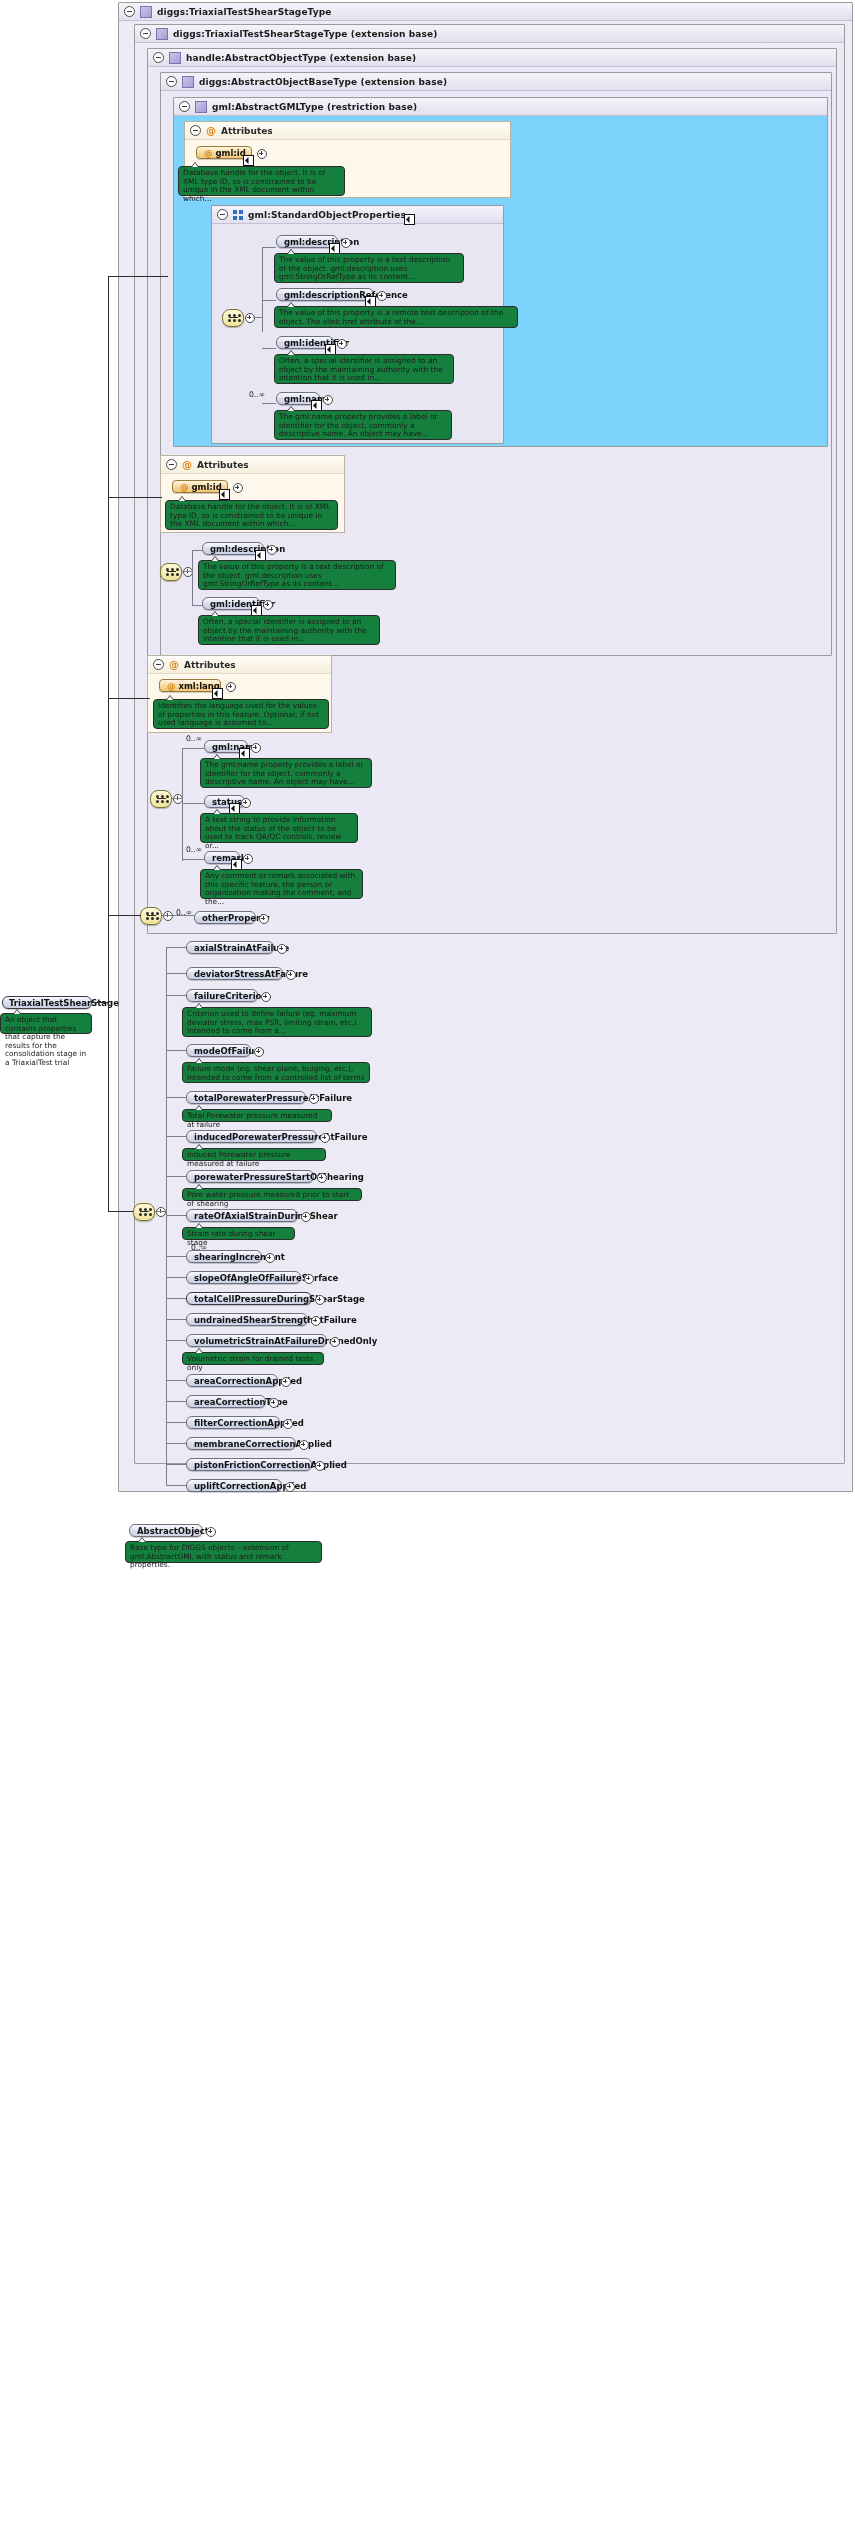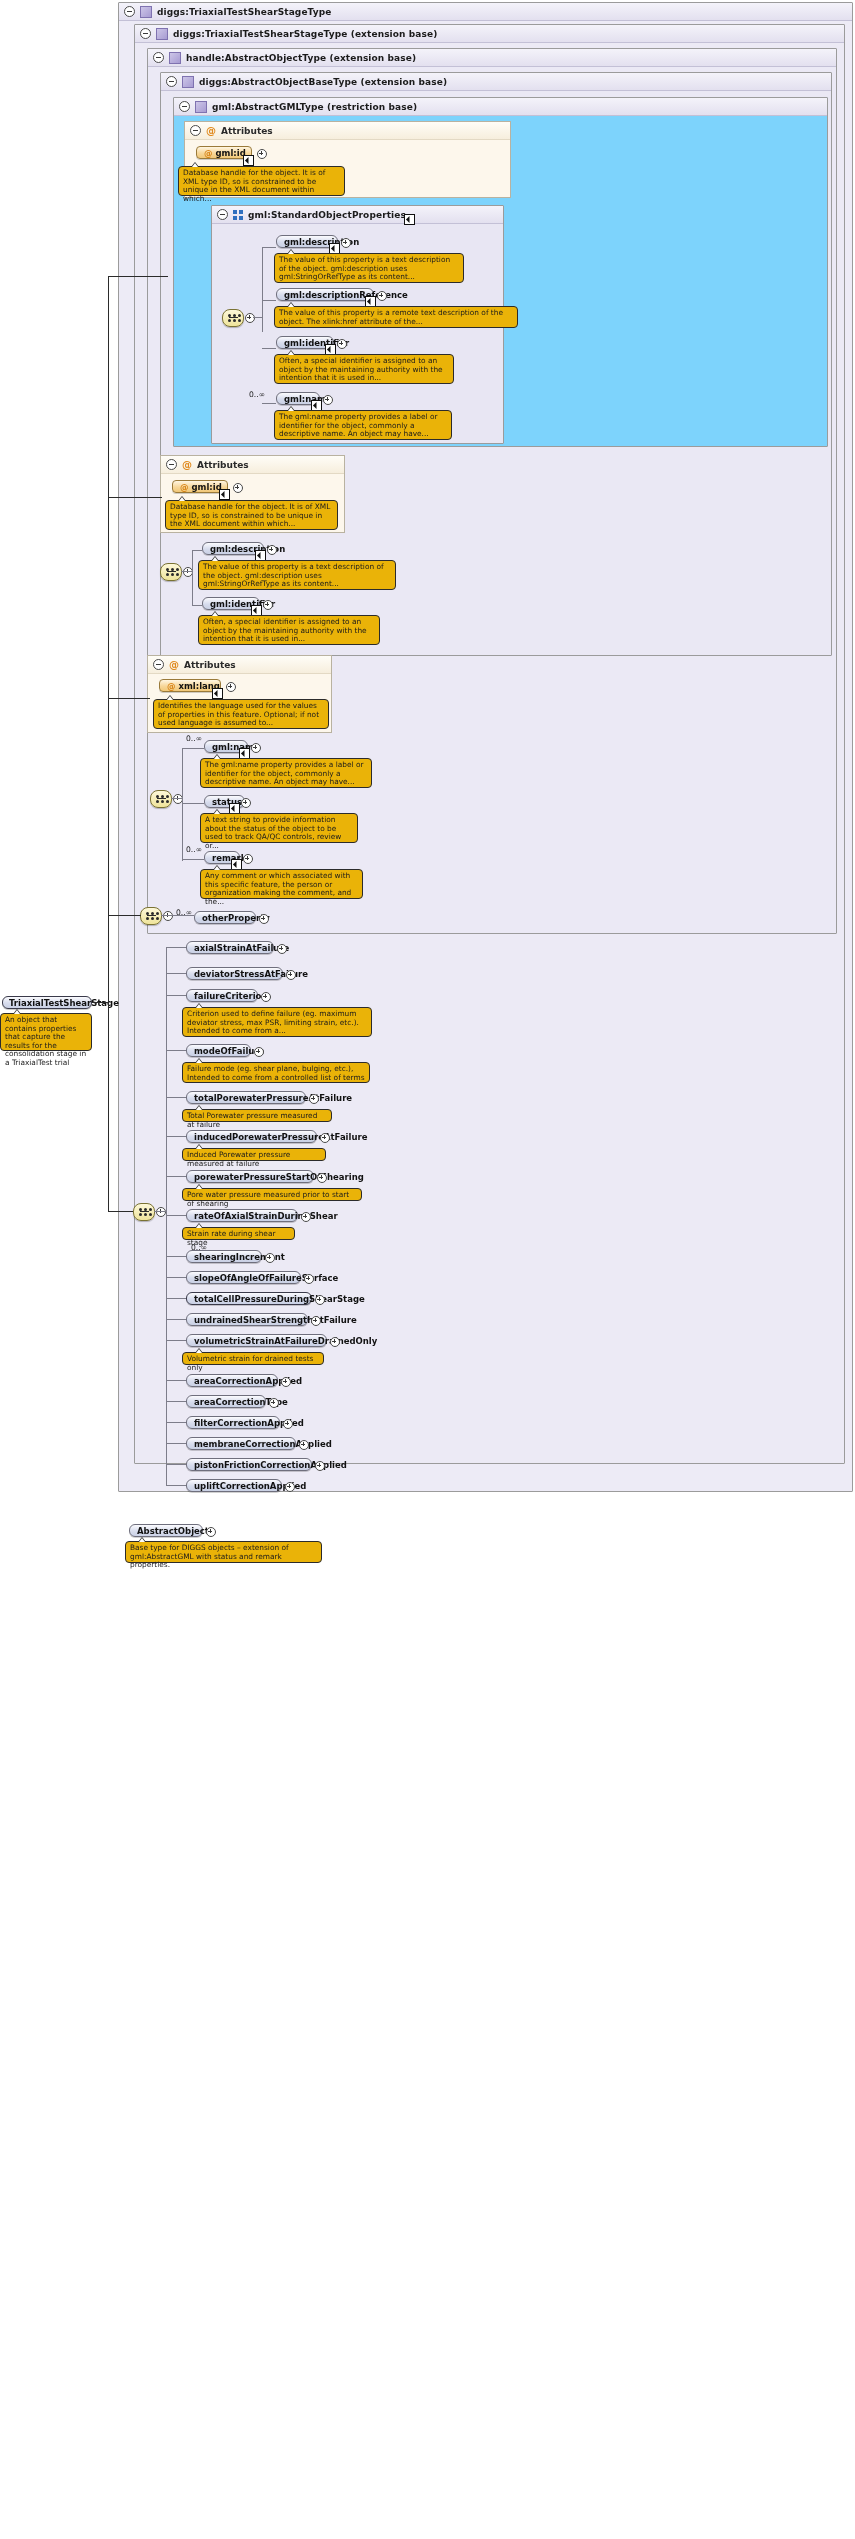--- a/index.html
+++ b/index.html
@@ -137,21 +137,21 @@
     content:"";position:absolute;background:#3a3a3a;
   }
   .plus::before{left:1px;top:3px;width:4px;height:1px;}
   .plus::after{left:3px;top:1px;width:1px;height:4px;}
 
   
   .doc{
     position:absolute;box-sizing:border-box;
     border:1px solid #2b2b2b;
     border-radius:4px;
-    background:#eab308;
+    background:#15803d;
     font-size:7.4px;
     line-height:8.6px;
     color:#1b1b1b;
     padding:2px 4px 2px 4px;
     font-weight:normal;
   }
   .doc::before{
     content:"";position:absolute;top:-5px;left:12px;
     width:0;height:0;
     border-left:4px solid transparent;
@@ -442,21 +442,21 @@
 
   <div class="card" style="left:186px;top:845px;">
     <span>0..∞</span>
   </div>
   <div class="pill abs" style="left:204px;top:851px;width:36px;">
     <span>remark</span>
   </div>
   <div class="expander" style="left:231px;top:859px;"></div>
   <div class="plus" style="left:243px;top:854px;"></div>
   <div class="doc abs" style="left:200px;top:869px;width:163px;height:30px;">
-    <span>Any comment or which associated with this specific feature, the person or organization making the comment, and the...</span>
+    <span>Any comment or remark associated with this specific feature, the person or organization making the comment, and the...</span>
   </div>
 
   <div class="seqicon" style="left:140px;top:907px;">
     <span class="d s1"></span>
       <span class="d s2"></span>
       <span class="d s3"></span>
     <span class="d bar"></span>
     <span class="d l1"></span>
       <span class="d l2"></span>
       <span class="d l3"></span>
@@ -467,21 +467,21 @@
     <span>0..∞</span>
   </div>
   <div class="pill abs" style="left:194px;top:911px;width:62px;">
     <span>otherProperty</span>
   </div>
   <div class="plus" style="left:259px;top:914px;"></div>
 
   <div class="rootbox" style="left:2px;top:996px;width:90px;">
     <span>TriaxialTestShearStage</span>
   </div>
-  <div class="doc abs" style="left:0px;top:1013px;width:92px;height:38px;">
+  <div class="doc abs" style="left:0px;top:1013px;width:92px;height:21px;">
     <span>An object that contains properties that capture the results for the consolidation stage in a TriaxialTest trial</span>
   </div>
 
   <div class="hline dark" style="left:92px;top:1002px;width:16px;"></div>
   <div class="vline dark" style="left:108px;top:276px;height:935px;"></div>
 
   <div class="hline dark" style="left:108px;top:276px;width:60px;"></div>
   <div class="hline dark" style="left:108px;top:497px;width:54px;"></div>
   <div class="hline dark" style="left:108px;top:698px;width:42px;"></div>
   <div class="hline dark" style="left:108px;top:915px;width:33px;"></div>

